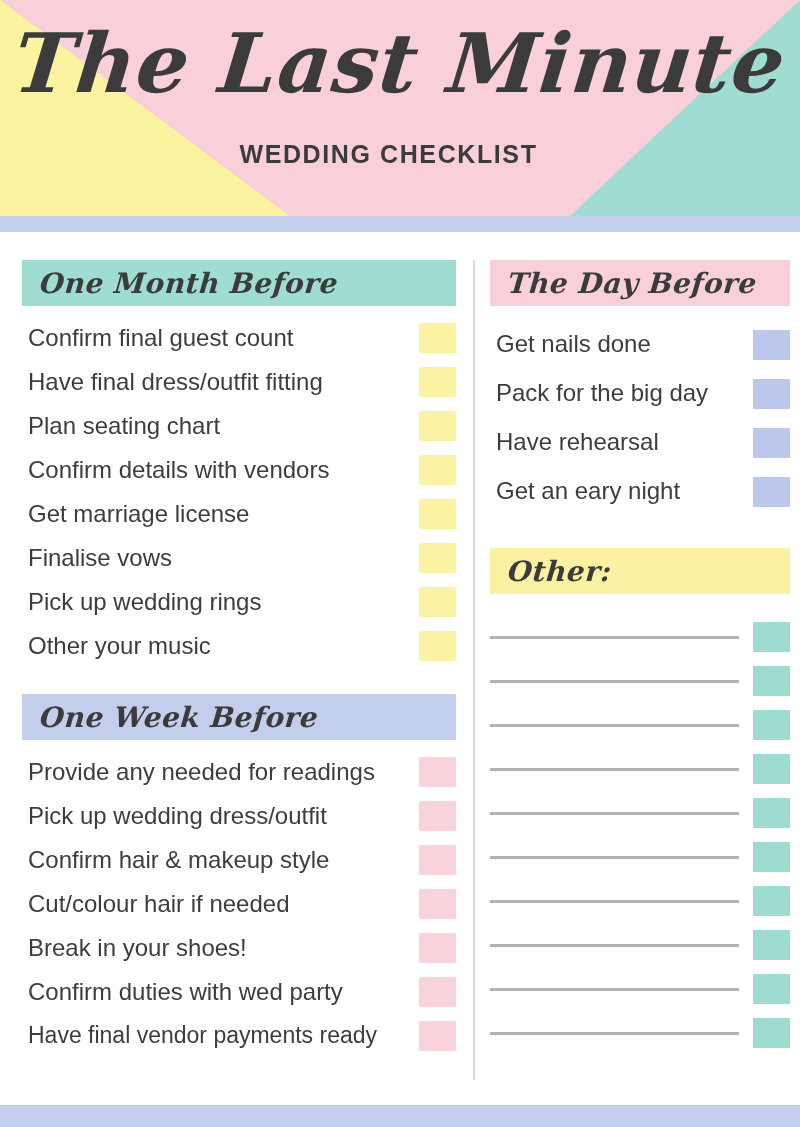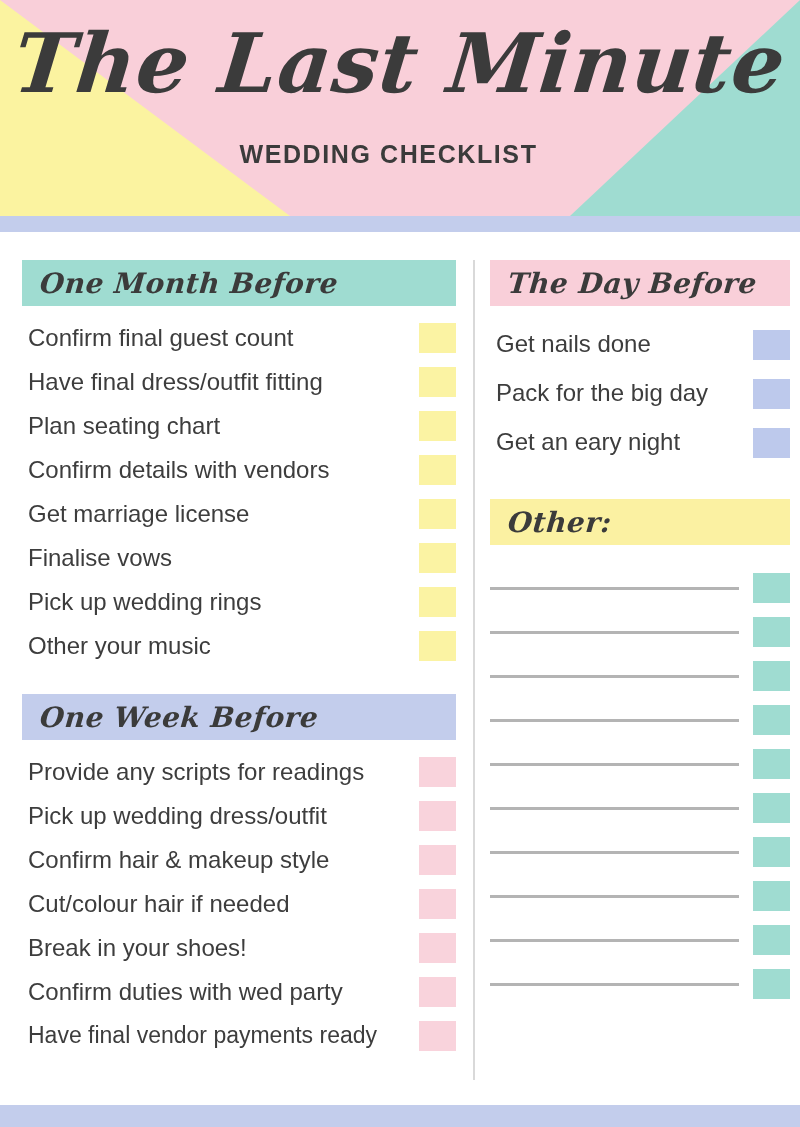--- a/index.html
+++ b/index.html
@@ -234,21 +234,21 @@
         </div>
       </div>
     </div>
 
     <div style="margin-top:26px;">
       <div class="section-bar bar-peri">
         <span class="section-bar-label">One Week Before</span>
       </div>
       <div class="check-list">
         <div class="check-row">
-          <span class="check-label">Provide any scripts for readings</span>
+          <span class="check-label">Provide any needed for readings</span>
           <span class="check-box box-pink"></span>
         </div>
         <div class="check-row">
           <span class="check-label">Pick up wedding dress/outfit</span>
           <span class="check-box box-pink"></span>
         </div>
         <div class="check-row">
           <span class="check-label">Confirm hair &amp; makeup style</span>
           <span class="check-box box-pink"></span>
         </div>
@@ -282,20 +282,24 @@
       <div class="check-list" style="margin-top:14px;">
         <div class="check-row check-row-right">
           <span class="check-label">Get nails done</span>
           <span class="check-box box-peri"></span>
         </div>
         <div class="check-row check-row-right">
           <span class="check-label">Pack for the big day</span>
           <span class="check-box box-peri"></span>
         </div>
         <div class="check-row check-row-right">
+          <span class="check-label">Have rehearsal</span>
+          <span class="check-box box-peri"></span>
+        </div>
+        <div class="check-row check-row-right">
           <span class="check-label">Get an eary night</span>
           <span class="check-box box-peri"></span>
         </div>
       </div>
     </div>
 
     <div id="other-section">
       <div class="section-bar bar-yellow">
         <span class="section-bar-label">Other:</span>
       </div>

